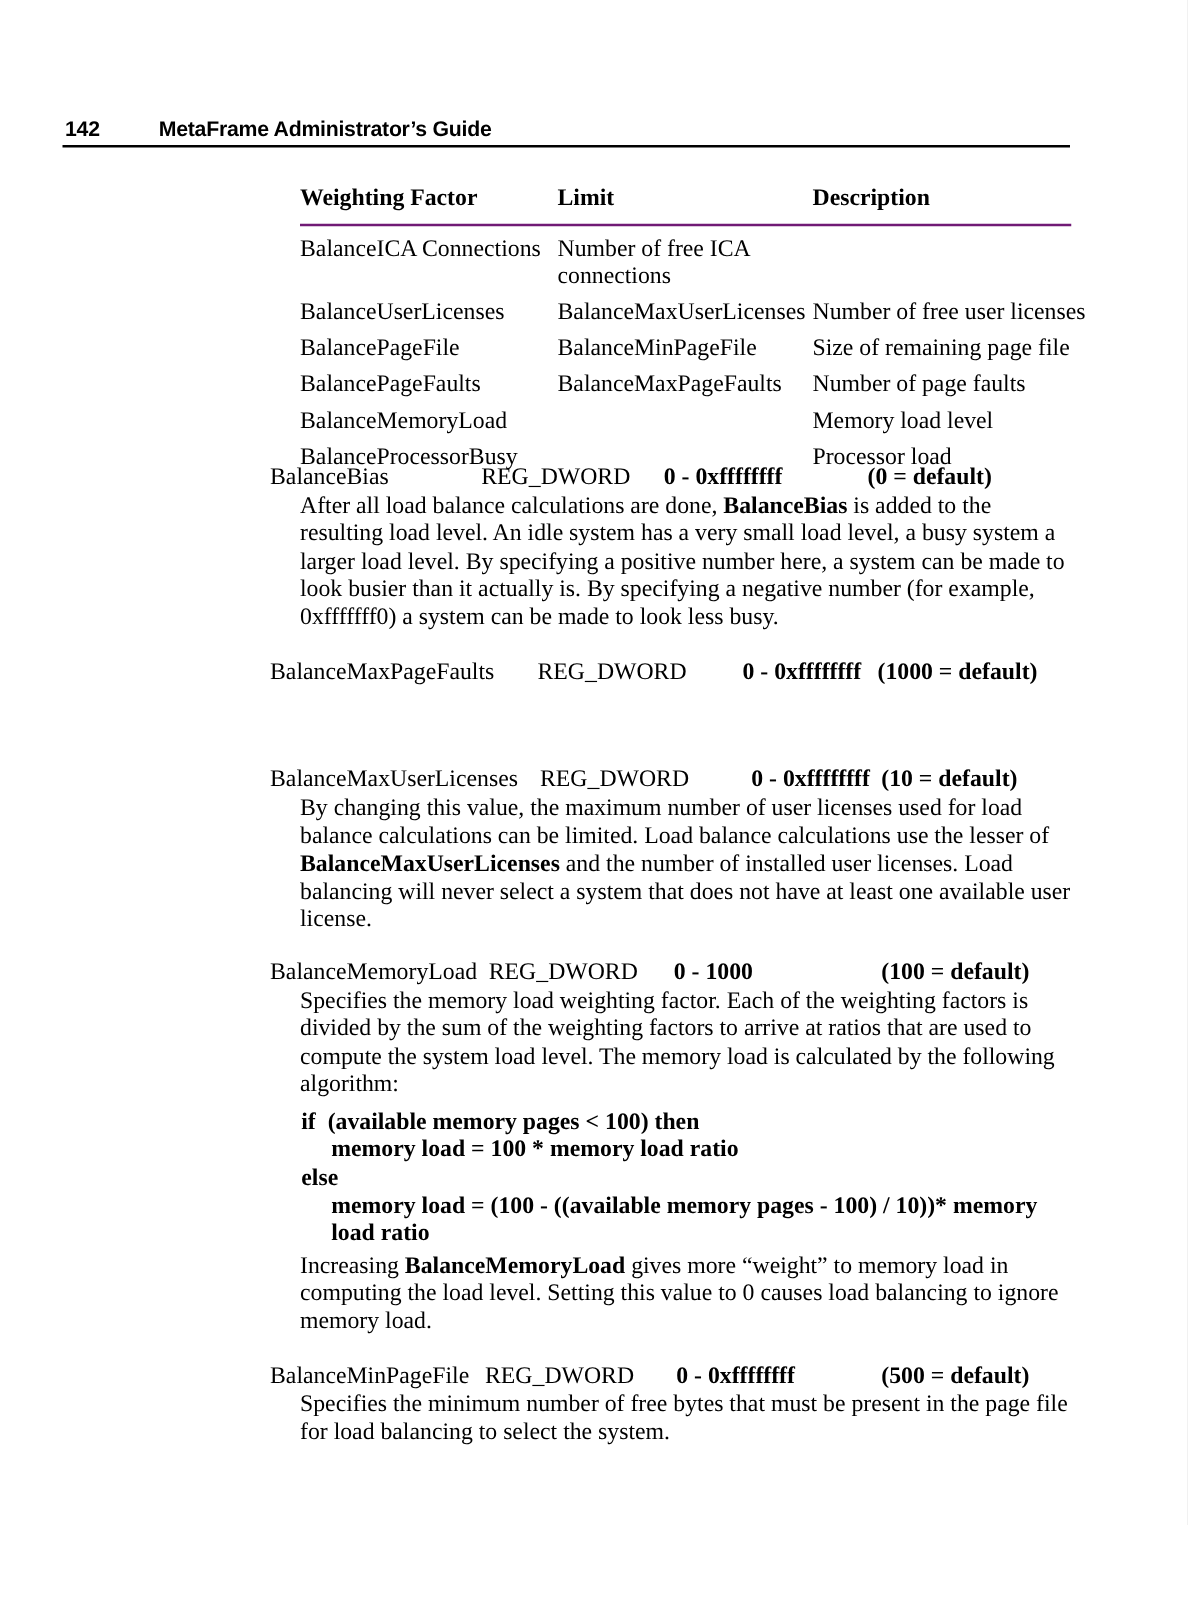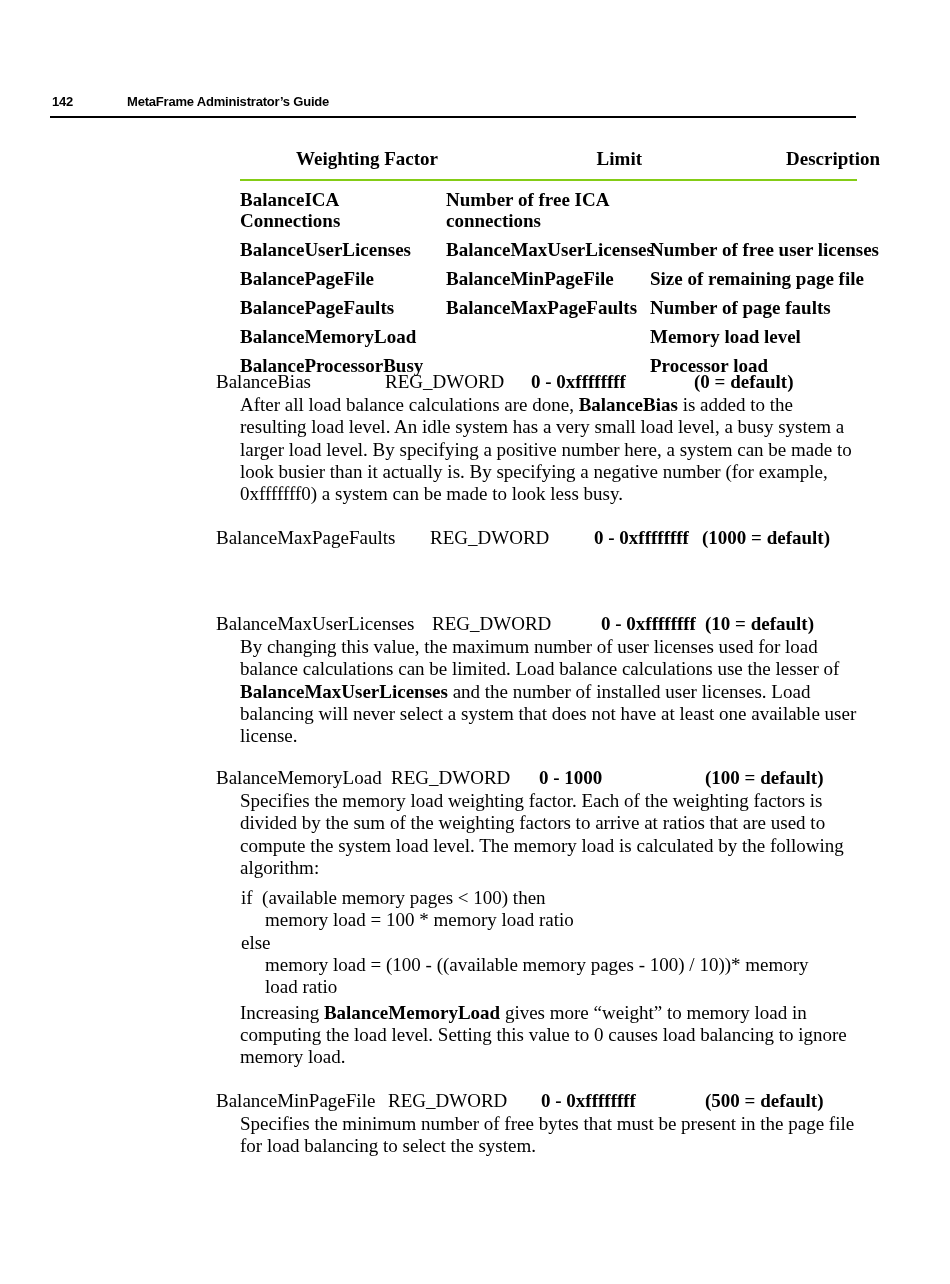--- a/index.html
+++ b/index.html
@@ -6,36 +6,36 @@
   .page {
     position:relative; width:950px; height:1284px; margin:0 auto;
     background:#ffffff; color:#000;
     font-family:"Liberation Serif", serif; font-size:19px;
     overflow:hidden;
   }
   
   .pg-num, .pg-title {
     position:absolute; top:94px;
     font-family:"Liberation Sans", sans-serif; font-weight:700;
-    font-size:13px; letter-spacing:-0.2px; white-space:nowrap;
+    font-size:17px; letter-spacing:-0.2px; white-space:nowrap;
   }
   .pg-num  { left:52px; }
   .pg-title{ left:127px; }
   .hrule { position:absolute; top:116px; left:50px; width:806px; height:2px; background:#000; }
 
   
   .wtable { position:absolute; left:240px; top:148px; width:640px; }
   .thead {
     display:grid; grid-template-columns:206px 204px 238px;
     font-weight:700; width:617px;
-    padding-bottom:9px; border-bottom:2px solid #84cc16;text-align:right;
+    padding-bottom:9px; border-bottom:2px solid #701a75;
   }
   .trow {
     display:grid; grid-template-columns:206px 204px 238px;
-    line-height:21px; margin-top:8px;font-weight:bold;
+    line-height:21px; margin-top:8px;
   }
   .cell { padding-right:8px; }
 
   
   .entry { position:absolute; left:216px; width:666px; }
   .e1 { top:371px; } .e2 { top:527px; } .e3 { top:613px; }
   .e4 { top:767px; } .e5 { top:1090px; }
 
   .ehead { position:relative; height:23px; }
   .ehead span { position:absolute; top:0; white-space:nowrap; }
@@ -46,21 +46,21 @@
   .e3 .tp{left:216px} .e3 .rg{left:385px} .e3 .df{left:489px}
   .e4 .tp{left:175px} .e4 .rg{left:323px} .e4 .df{left:489px}
   .e5 .tp{left:172px} .e5 .rg{left:325px} .e5 .df{left:489px}
 
   .para {
     margin:0 0 0 24px; width:621px; line-height:22.3px;
   }
   .para b { font-weight:700; }
 
   .code { margin:8px 0 0 25px; line-height:22.3px; }
-  .code div { white-space:pre-wrap; }
+  .code div { white-space:pre-wrap;font-weight:bold; }
   .code .ind { margin-left:24px; }
   .para.after-code { margin-top:3px; }
 </style>
 </head>
 <body>
 
 <div class="page">
 
   <div class="pg-num">142</div>
   <div class="pg-title">MetaFrame Administrator’s Guide</div>

